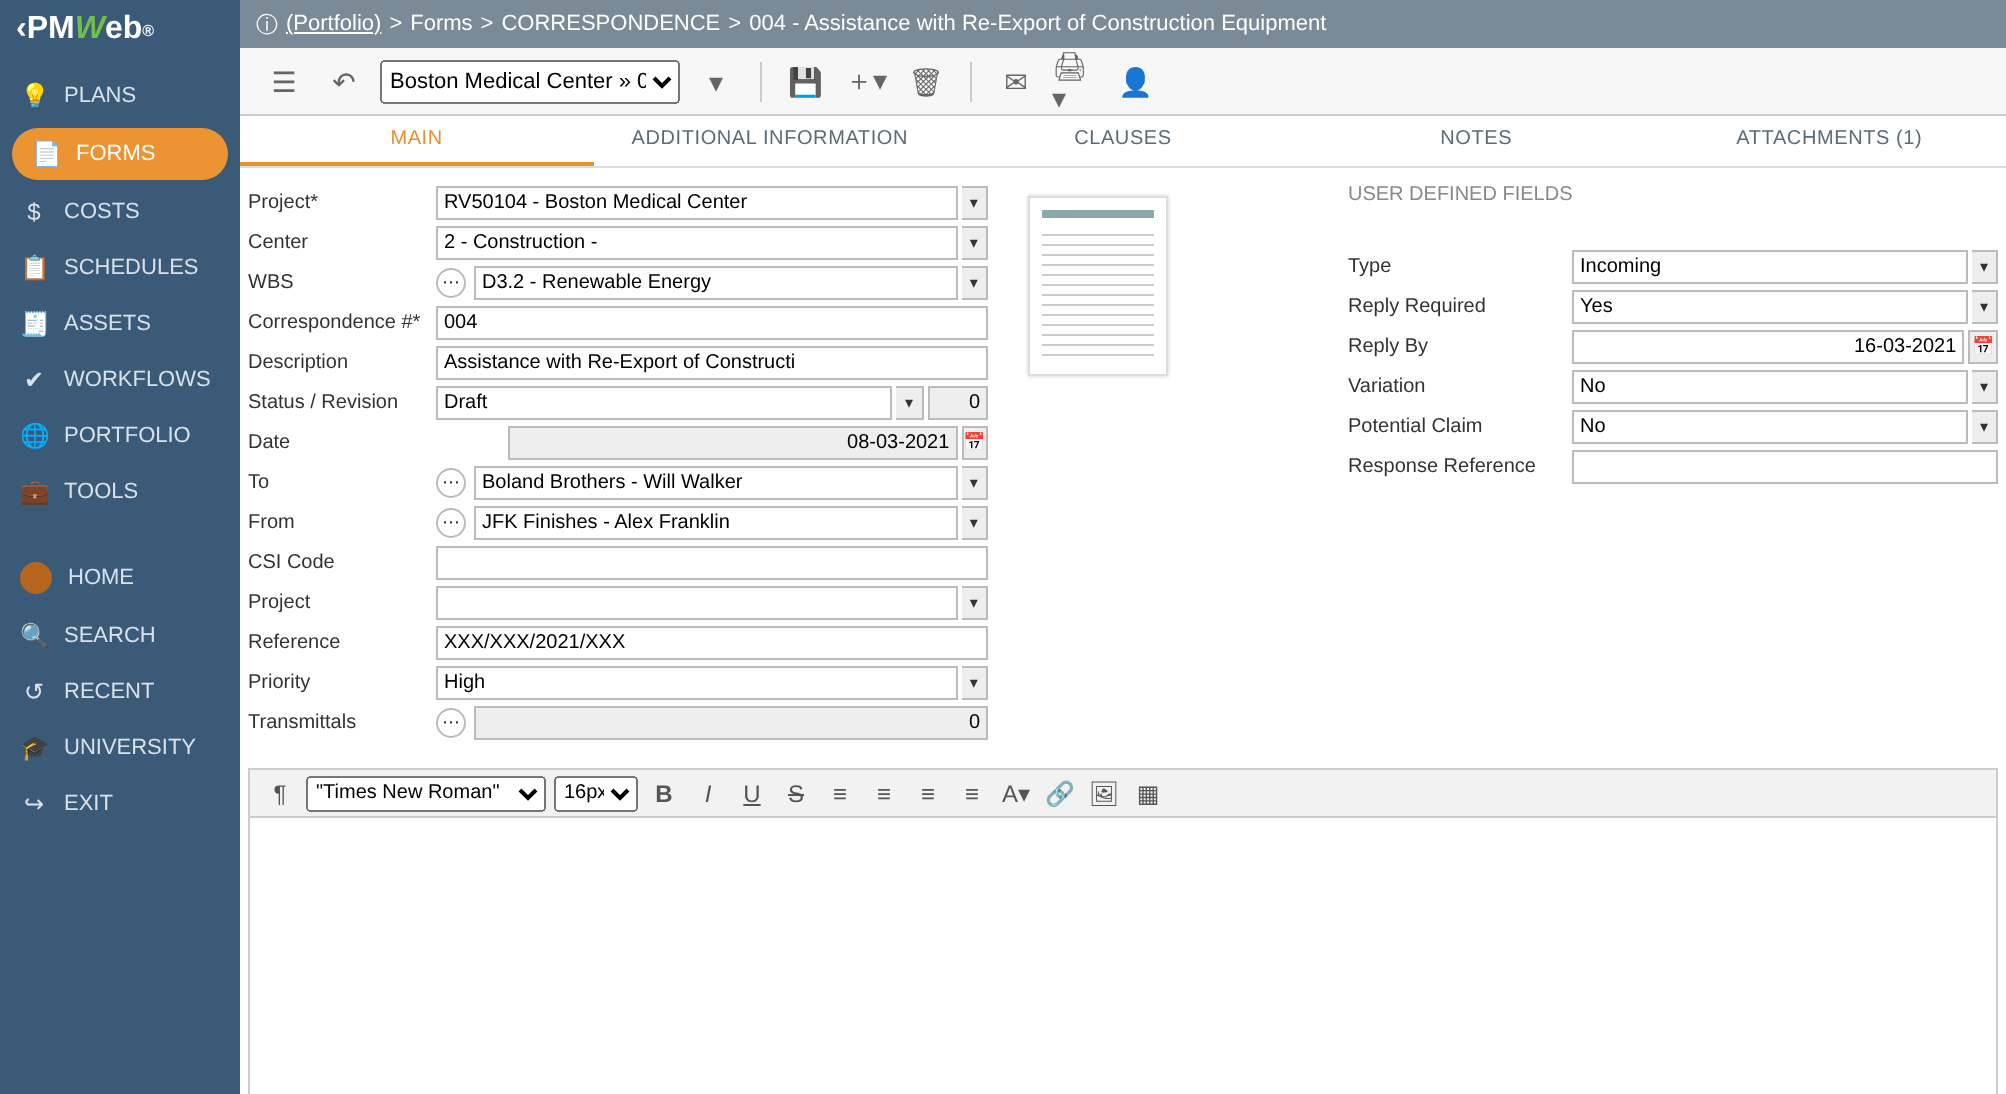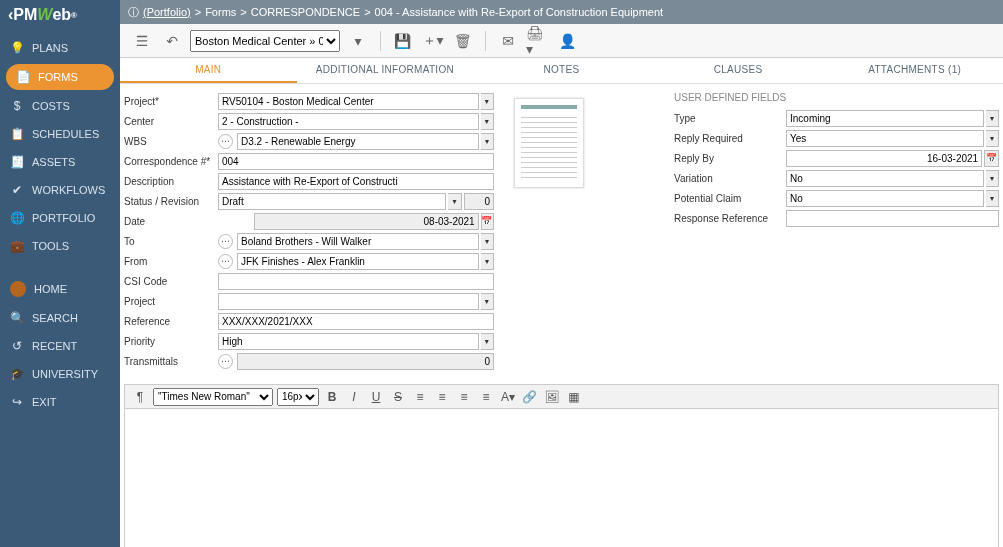--- a/index.html
+++ b/index.html
@@ -33,21 +33,21 @@
 .row label { width:92px; font-size:10px; color:#333;}
 .row .ctrl { flex:1; display:flex; align-items:flex-end; gap:2px;}
 .inp { height:17px; border:1px solid #bbb; font-size:10px; padding:0 3px; background:#fff; width:100%;}
 .inp.ro { background:#eee;}
 .dd { width:14px; height:17px; border:1px solid #bbb; border-left:none; background:#eee; display:flex; align-items:center;justify-content:center; font-size:8px; cursor:pointer;}
 .dots { width:15px;height:15px;border:1px solid #bbb; border-radius:50%;display:flex;align-items:center;justify-content:center;font-size:9px;cursor:pointer; background:#fff; margin-right:2px;}
 .cal { width:16px;height:17px;border:1px solid #bbb;display:flex;align-items:center;justify-content:center;font-size:9px;cursor:pointer;background:#eee;}
 .thumb { width:70px; height:90px; border:1px solid #ddd; background:linear-gradient(#fff,#fff); box-shadow:0 0 2px rgba(0,0,0,.2); position:relative;}
 .thumb::after{content:""; position:absolute; top:6px;left:6px;right:6px;height:4px;background:#8aa;}
 .thumb .lines{ position:absolute; top:18px;left:6px;right:6px;bottom:6px; background:repeating-linear-gradient(#ccc,#ccc 1px,transparent 1px,transparent 5px);}
-.udf-title { font-size:10px; color:#888; margin-bottom:4px;}
+.udf-title { font-size:10px; color:#888; margin-bottom:19px;}
 .right .row label{ width:110px;}
 .editor-wrap { margin-top:14px; border:1px solid #ccc;}
 .editor-toolbar { height:24px; background:#f2f2f2; border-bottom:1px solid #ccc; display:flex; align-items:center; gap:4px; padding:0 6px; font-size:11px;}
 .etbtn { width:18px;height:18px;display:flex;align-items:center;justify-content:center;cursor:pointer;color:#555; font-size:12px;}
 .efont { height:18px; font-size:10px; width:120px;}
 .esize { height:18px; font-size:10px; width:42px;}
 .editor-body { height:190px; background:#fff;}
 </style>
 </head>
 <body>
@@ -139,22 +139,22 @@
       <div class="tbtn">🗑</div>
       <div class="tsep"></div>
       <div class="tbtn">✉</div>
       <div class="tbtn">🖨▾</div>
       <div class="tbtn">👤</div>
     </div>
 
     <div class="tabs">
       <div class="tab active">MAIN</div>
       <div class="tab">ADDITIONAL INFORMATION</div>
+      <div class="tab">CLAUSES</div>
       <div class="tab">NOTES</div>
-      <div class="tab">CLAUSES</div>
       <div class="tab">ATTACHMENTS (1)</div>
     </div>
 
     <div class="content">
       <div class="form-area">
 
         <div class="col left">
           <div class="row">
               <label>Project*</label>
               <div class="ctrl">

